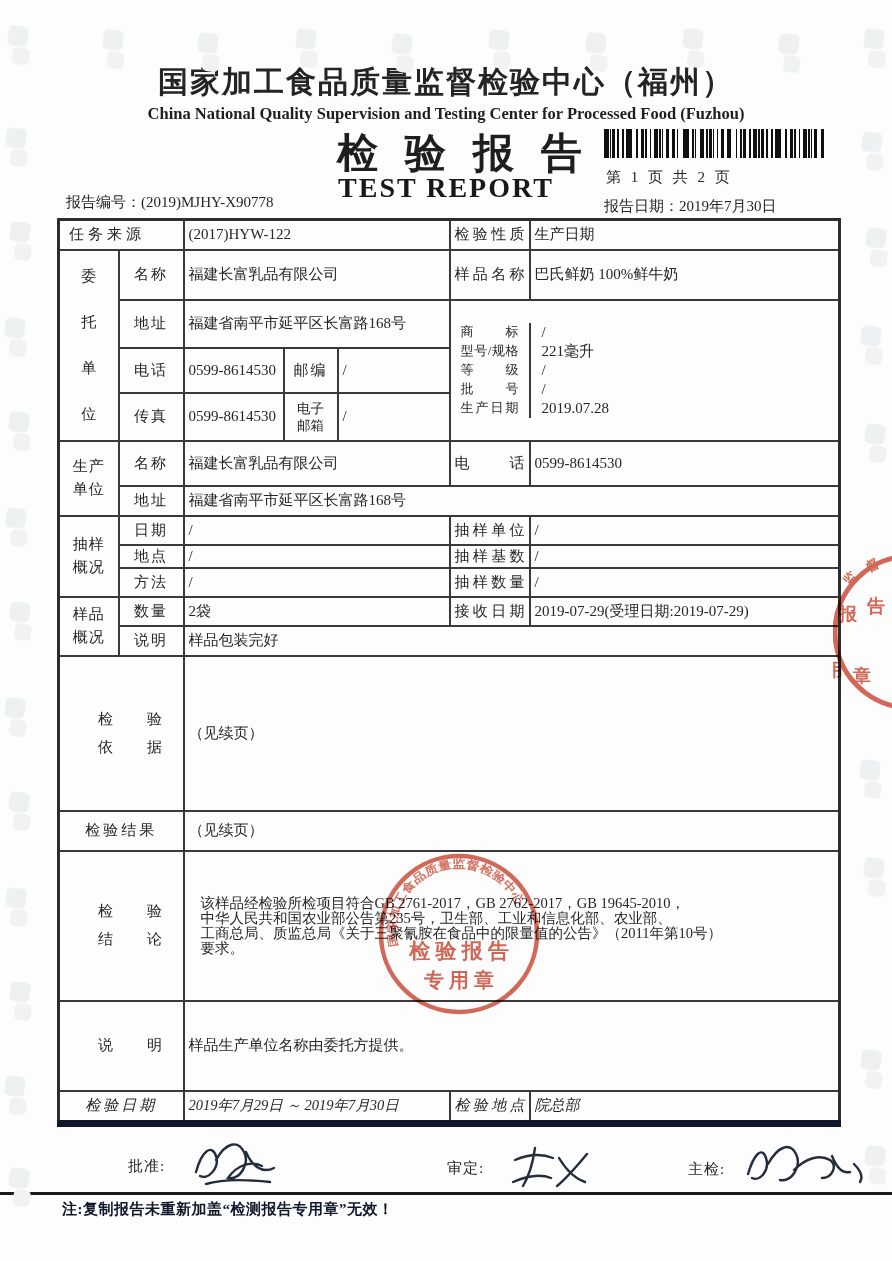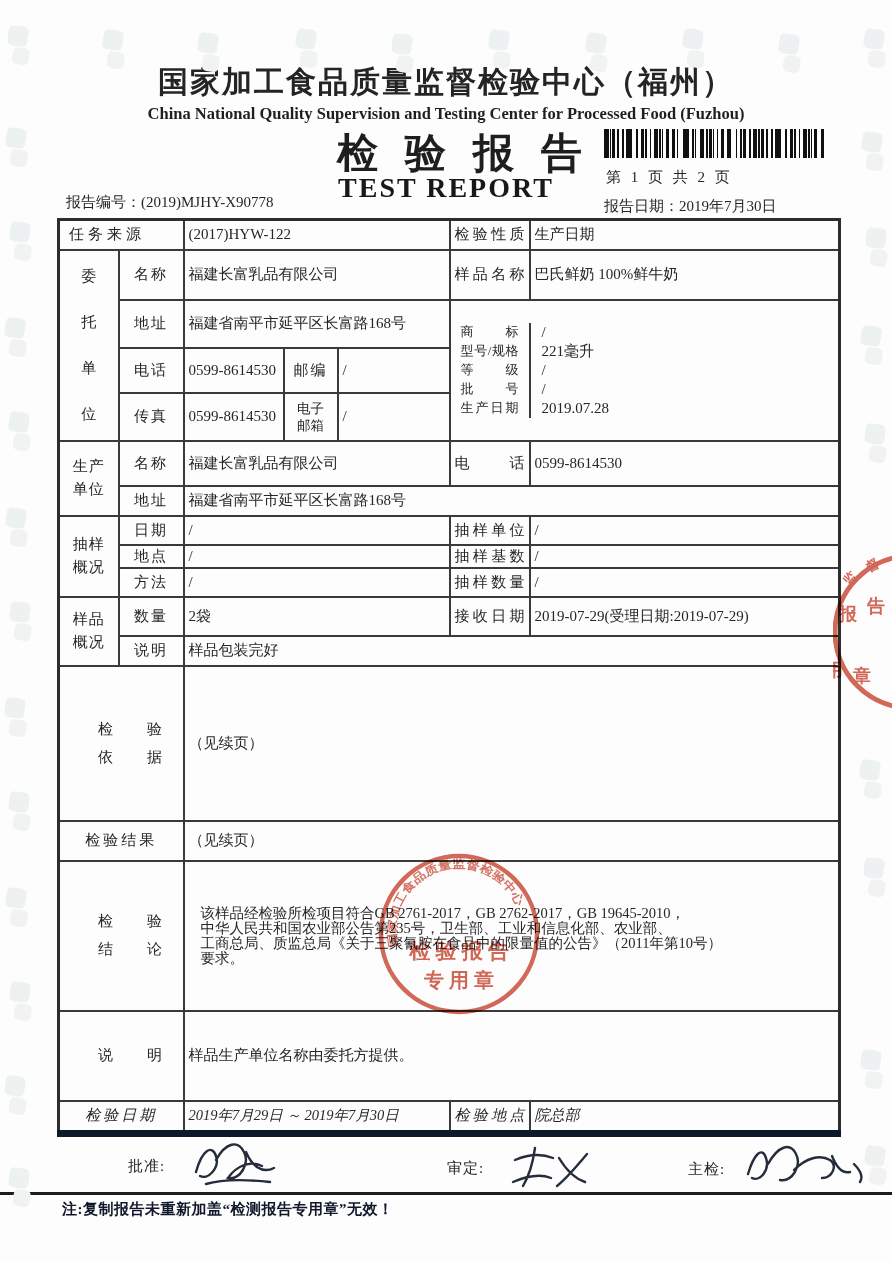--- a/index.html
+++ b/index.html
@@ -220,21 +220,21 @@
       <td class="jst">抽样基数</td>
       <td class="val">/</td>
     </tr>
     <tr style="height:29px">
       <td class="lab">方法</td>
       <td colspan="3" class="val">/</td>
       <td class="jst">抽样数量</td>
       <td class="val">/</td>
     </tr>
 
-    <tr style="height:39px">
+    <tr style="height:29px">
       <td rowspan="2" class="grp2">
         <span>样品</span>
         <span>概况</span>
       </td>
       <td class="lab">数量</td>
       <td colspan="3" class="val">2袋</td>
       <td class="jst">接收日期</td>
       <td class="val sm">2019-07-29(受理日期:2019-07-29)</td>
     </tr>
     <tr style="height:30px">

